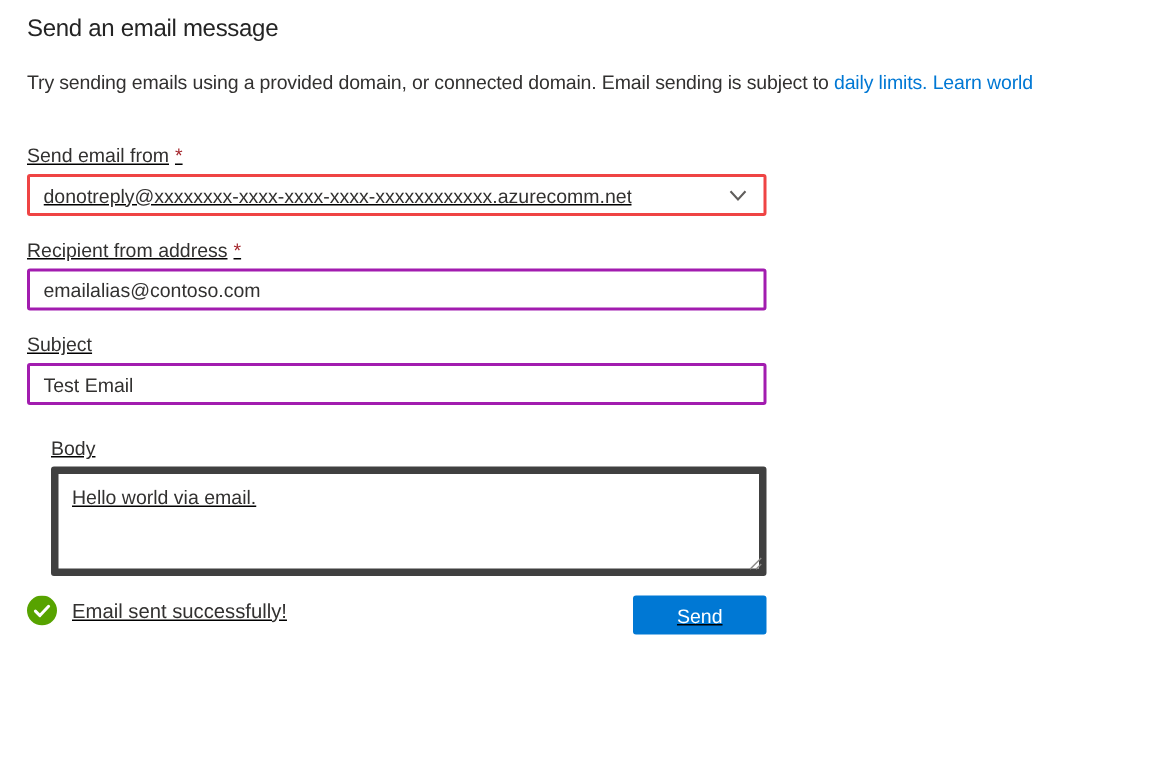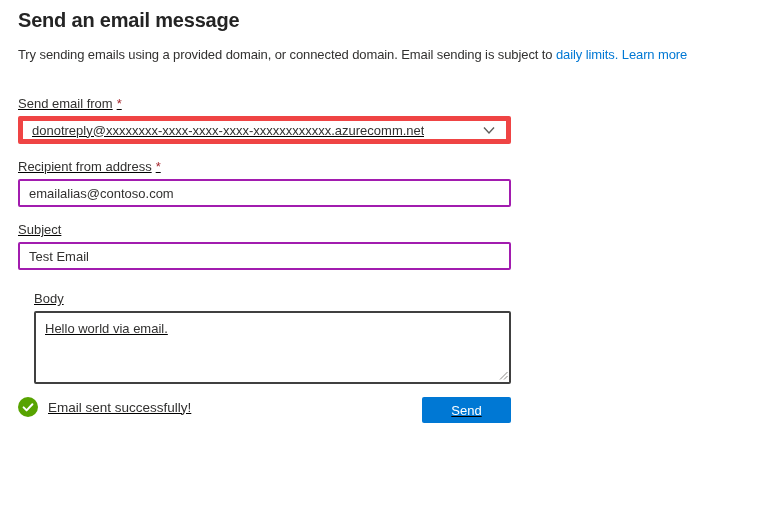--- a/index.html
+++ b/index.html
@@ -9,22 +9,22 @@
     background: #ffffff;
     width: 773px;
     height: 516px;
     font-family: "Liberation Sans", sans-serif;
     overflow: hidden;
   }
   .page {
     padding: 7px 18px 0 18px;
   }
   .page-title {
-    font-size: 20px;
-    font-weight: 700;
+    font-size: 16px;
+    font-weight: 400;
     color: #242424;
     margin: 0 0 13px 0;
     line-height: 26px;
     letter-spacing: -0.2px;
   }
   .page-description {
     font-size: 13px;
     color: #323130;
     line-height: 18px;
     margin: 0 0 32px 0;
@@ -55,21 +55,21 @@
     margin-bottom: 4px;
   }
   .required {
     color: #a4262c;
     margin-left: 4px;
   }
   .combobox {
     position: relative;
     width: 100%;
     height: 28px;
-    border: 5px solid #ef4444;
+    border: 2px solid #ef4444;
     border-radius: 2px;
     background: #ffffff;
     display: flex;
     align-items: center;
     padding: 0 34px 0 9px;
     font-size: 13px;
     color: #323130;
     cursor: pointer;
   }
   .combobox-value {
@@ -98,21 +98,21 @@
     outline: none;
   }
   .textarea-wrap {
     position: relative;
     width: 100%;
   }
   .body-textarea {
     display: block;
     width: 100%;
     height: 73px;
-    border: 2px solid #404040;
+    border: 5px solid #404040;
     border-radius: 2px;
     padding: 7px 9px;
     font-size: 13px;
     color: #323130;
     font-family: inherit;
     background: #ffffff;
     resize: none;
     outline: none;
     line-height: 17px;
   }
@@ -156,21 +156,21 @@
     cursor: pointer;
   }
 </style>
 </head>
 <body>
 
 <div class="page">
 
   <h1 class="page-title">Send an email message</h1>
 
-  <p class="page-description"><span>Try sending emails using a provided domain, or connected domain. Email sending is subject to</span> <a class="link">daily limits.</a> <a class="link">Learn more</a></p>
+  <p class="page-description"><span>Try sending emails using a provided domain, or connected domain. Email sending is subject to</span> <a class="link">daily limits.</a> <a class="link">Learn world</a></p>
 
   <div class="form-area">
 
     <div class="field-group">
       <label class="field-label"><span>Send email from</span><span class="required">*</span></label>
       <div class="combobox">
         <span class="combobox-value">donotreply@xxxxxxxx-xxxx-xxxx-xxxx-xxxxxxxxxxxx.azurecomm.net</span>
         <span class="chevron-wrap">
           <svg width="14" height="14" viewBox="0 0 14 14">
               <polyline points="2,4.5 7,10 12,4.5" fill="none" stroke="#605e5c" stroke-width="1.4"></polyline>

